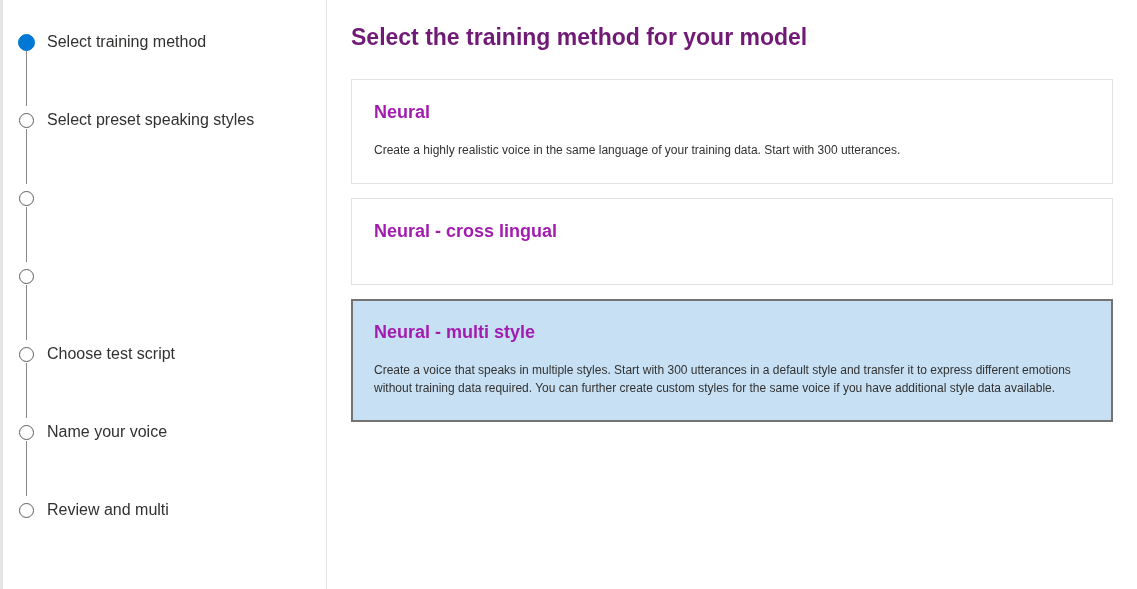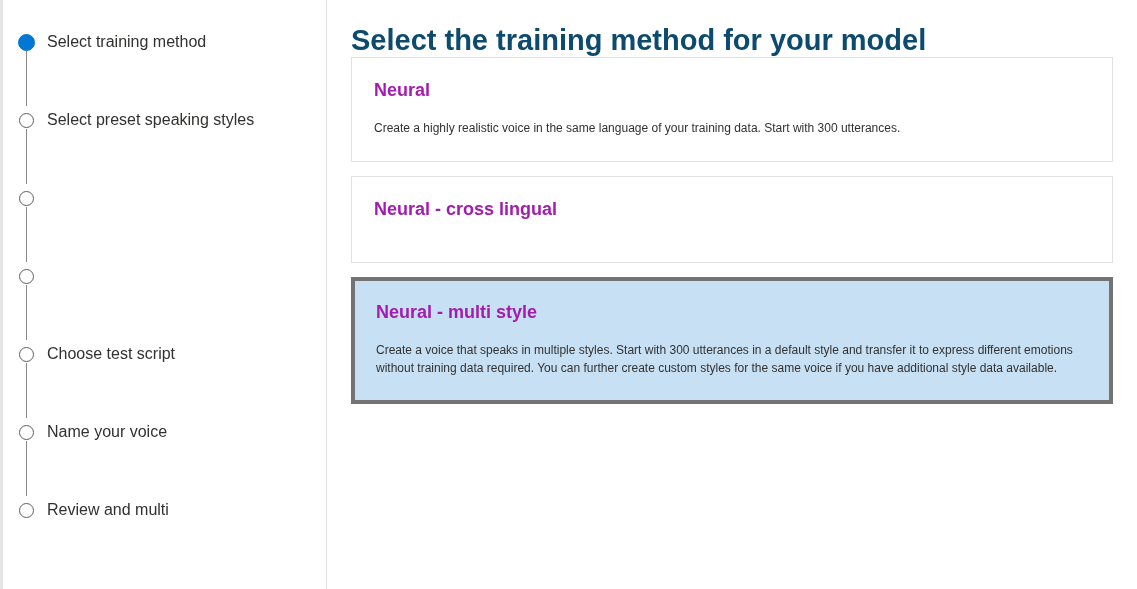--- a/index.html
+++ b/index.html
@@ -70,33 +70,34 @@
     .step-label {
       font-size: 16px;
       color: #323130;
     }
     .main {
       flex: 1;
       padding: 24px 24px 0 24px;
       overflow: hidden;
     }
     .page-title {
-      font-size: 29px;
+      font-size: 23px;
       font-weight: 600;
-      color: #0c4a6e;
+      color: #701a75;
+      margin-bottom: 28px;
     }
     .option-card {
       border: 1px solid #e1e1e1;
       background: #fff;
       padding: 22px 22px 24px 22px;
       margin-bottom: 14px;
       cursor: pointer;
     }
     .option-card.selected {
-      border: 4px solid #737373;
+      border: 2px solid #737373;
       background: #c7e0f4;
       padding: 21px 21px 23px 21px;
     }
     .option-title {
       font-size: 18px;
       font-weight: 600;
       color: #a21caf;
       margin-bottom: 18px;
     }
     .option-desc {

